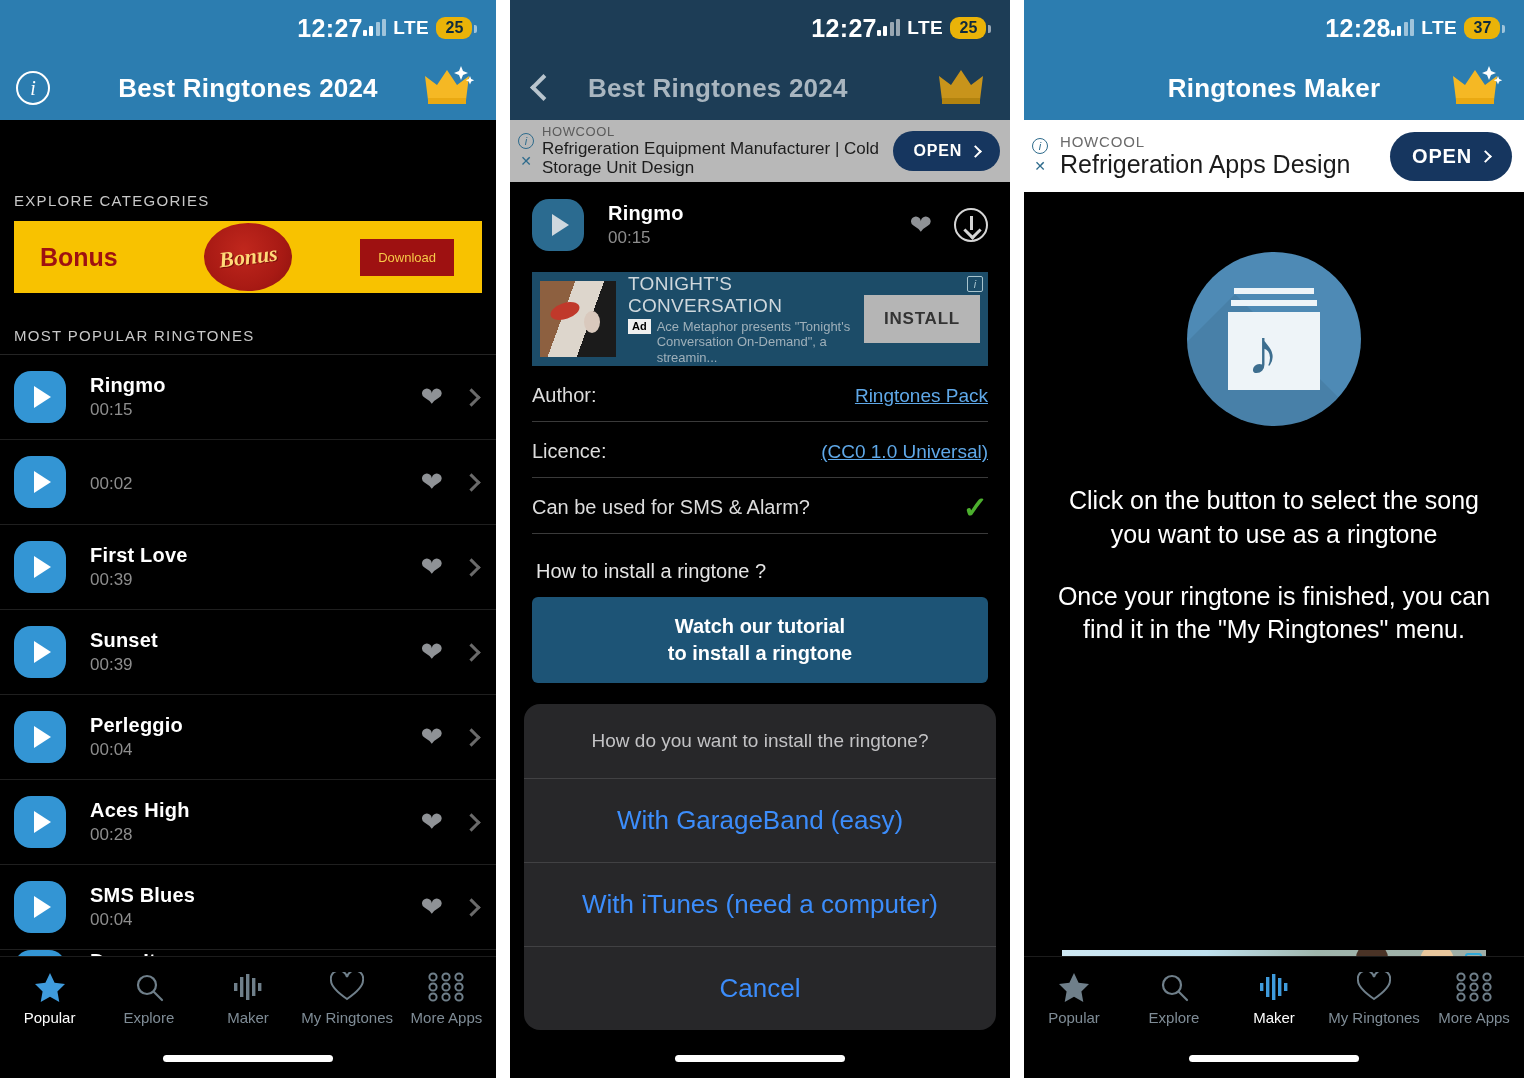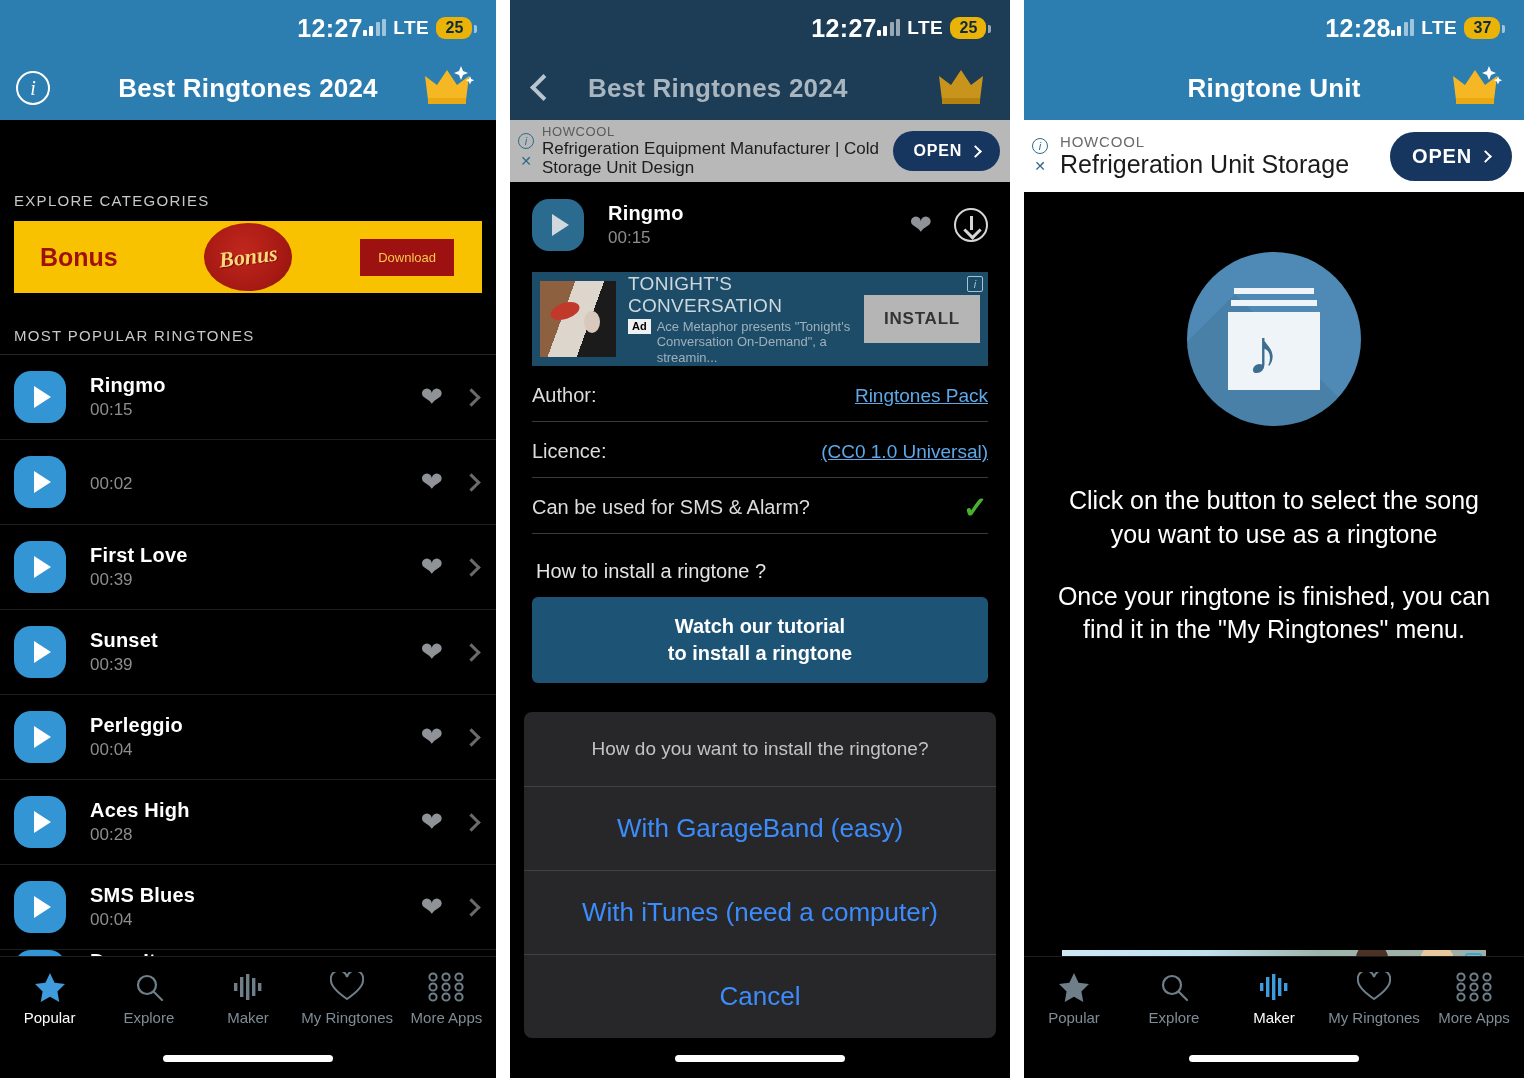--- a/index.html
+++ b/index.html
@@ -280,22 +280,22 @@
   .howto { color: #e4e4e4; font-size: 20px; padding: 22px 22px 0 26px; }
   .tut-btn {
     margin: 14px 22px 0 22px;
     background: #1d5476; color: #ffffff;
     font-size: 20px; font-weight: bold;
     text-align: center; border-radius: 6px;
     padding: 16px 0; line-height: 1.35;
   }
 
   .sheet {
-    position: absolute; left: 14px; right: 14px; bottom: 42px;
-    background: rgba(40,40,42,.97); border-radius: 8px; overflow: hidden;
+    position: absolute; left: 14px; right: 14px; bottom: 50px;
+    background: rgba(40,40,42,.97); border-radius: 16px; overflow: hidden;
   }
   .sheet-title {
     color: #c3c3c5; font-size: 19px; text-align: center;
     padding: 26px 20px 26px;
     border-bottom: 1px solid rgba(255,255,255,.12);
   }
   .sheet-item {
     color: #3c8dfb; font-size: 26px; text-align: center;
     padding: 26px 10px;
     border-bottom: 1px solid rgba(255,255,255,.12);
@@ -697,39 +697,39 @@
             <i></i>
             <i></i>
             <i></i>
           </span>
         <span class="sb-lte">LTE</span>
         <span class="batt">37</span>
       </div>
     </div>
 
     <div class="navbar" style="background:#2C7DB0">
-      <div class="nav-title">Ringtone Unit</div>
+      <div class="nav-title">Ringtones Maker</div>
       <div class="crown">
         <svg width="56" height="46" viewBox="0 0 56 46">
           <path d="M8 38 L5 14 L17 23 L27 8 L37 23 L49 14 L46 38 Z" fill="#F5B824"></path>
           <rect x="8" y="36" width="38" height="6" fill="#E9A913"></rect>
           <path d="M41 4 l2 5 5 2 -5 2 -2 5 -2 -5 -5 -2 5 -2 z" fill="#ffffff"></path>
           <path d="M50 14 l1.2 3 3 1.2 -3 1.2 -1.2 3 -1.2 -3 -3 -1.2 3 -1.2 z" fill="#ffffff"></path>
         </svg>
       </div>
     </div>
 
     <div class="admob admob3">
       <div class="admob-marks">
         <span class="mk-i">i</span>
         <span class="mk-x">✕</span>
       </div>
       <div class="admob-txt">
         <div class="admob-brand">HOWCOOL</div>
-        <div class="admob-head">Refrigeration Unit Storage</div>
+        <div class="admob-head">Refrigeration Apps Design</div>
       </div>
       <div class="admob-open">
         <span>OPEN</span>
         <span class="open-chev"></span>
       </div>
     </div>
 
     <div class="p3-body">
       <div class="maker-icon">
         <div class="shade"></div>

